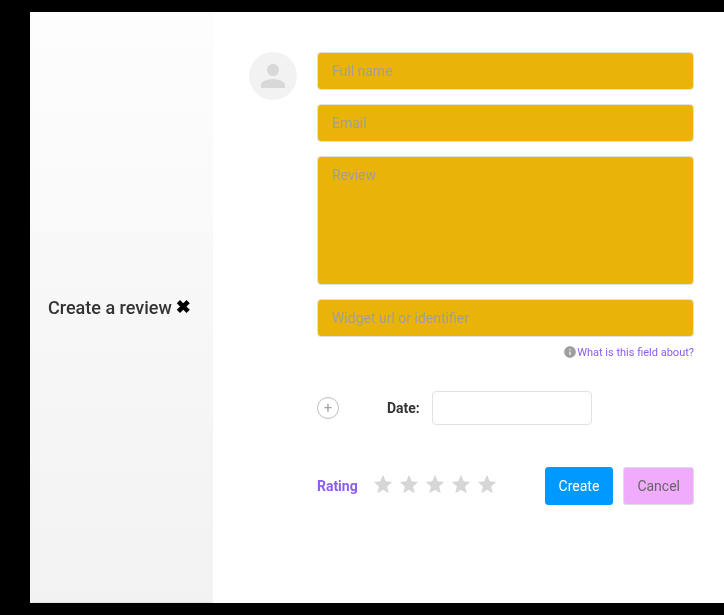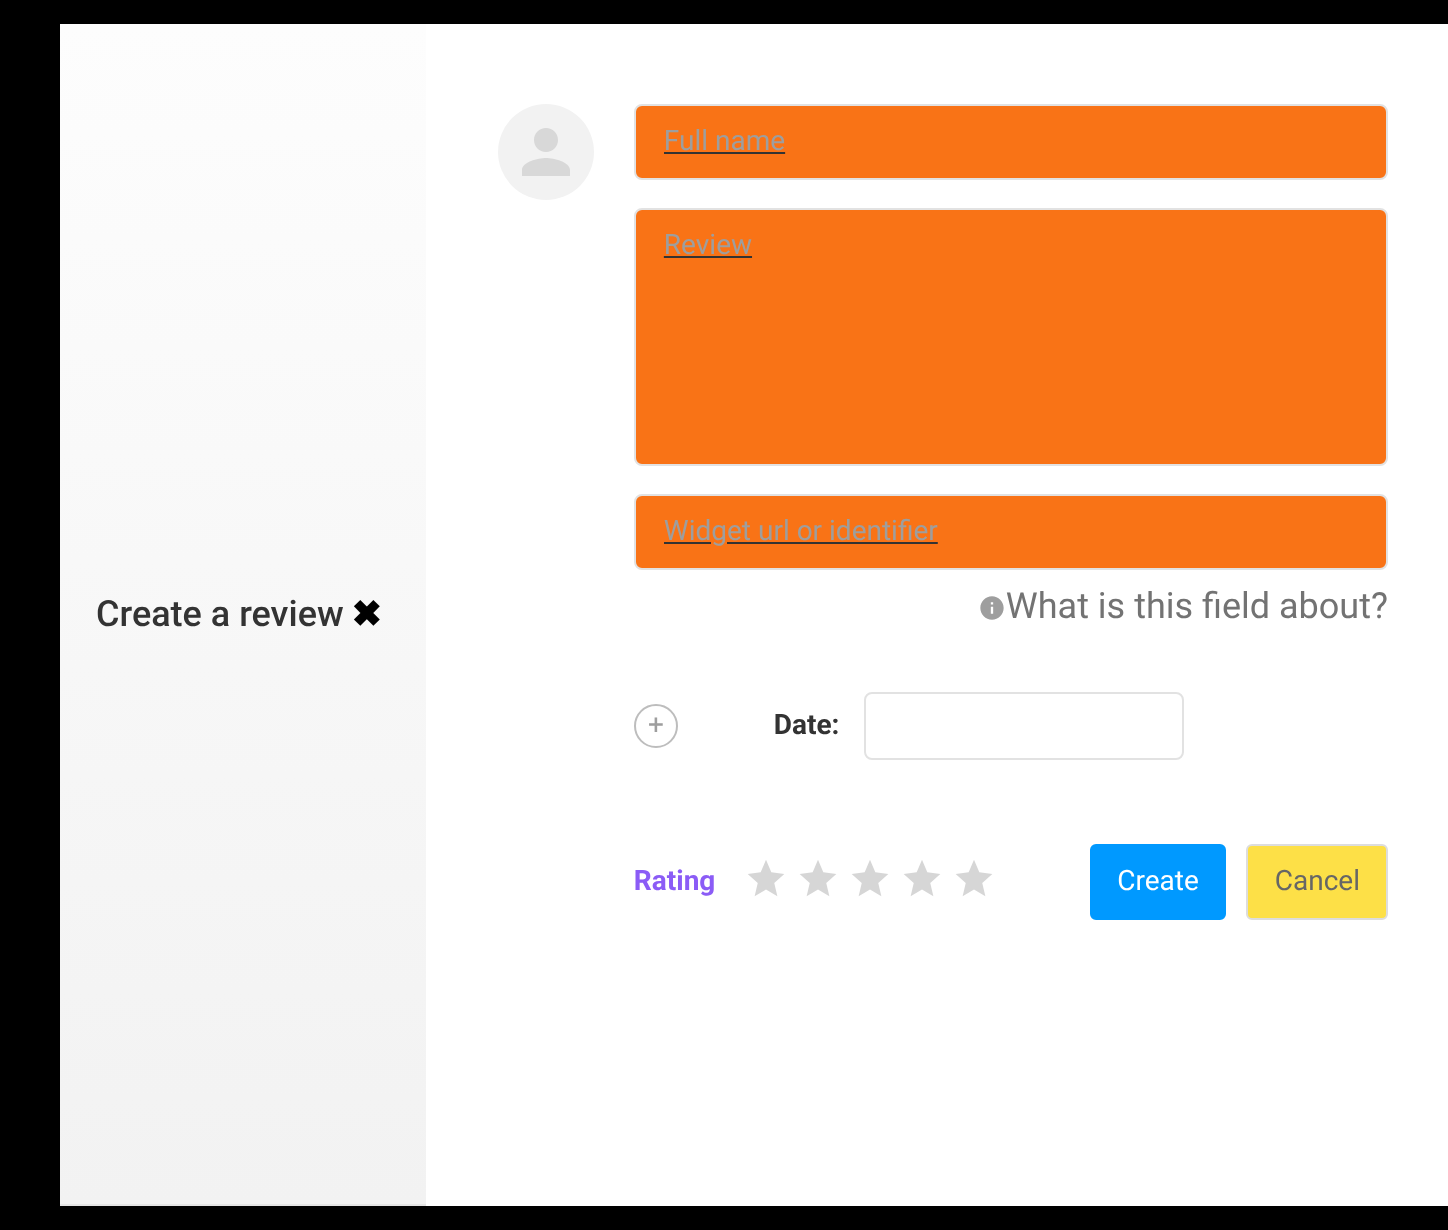--- a/index.html
+++ b/index.html
@@ -69,29 +69,28 @@
     gap: 14px;
   }
   .input, .textarea {
     width: 100%;
     border: 1px solid #e2e2e2;
     border-radius: 4px;
     padding: 10px 14px;
     font-size: 14px;
     font-family: inherit;
     color: #333;
-    background: #f97316;
-    text-decoration: underline;
+    background: #eab308;
   }
   .input::placeholder, .textarea::placeholder { color: #9e9e9e; }
   .textarea { resize: none; height: 129px; }
   .hint {
     text-align: right;
-    color: #737373;
-    font-size: 18px;
+    color: #8b5cf6;
+    font-size: 11px;
     margin-top: -6px;
     display: flex;
     align-items: center;
     justify-content: flex-end;
     gap: 0;
     cursor: pointer;
   }
   .hint svg { fill: #9e9e9e; }
   .date-row {
     display: flex;
@@ -152,21 +151,21 @@
     cursor: pointer;
     font-family: inherit;
     border: 1px solid transparent;
   }
   .btn-primary {
     background: #0099ff;
     color: #fff;
     border-color: #0099ff;
   }
   .btn-secondary {
-    background: #fde047;
+    background: #f0abfc;
     color: #666;
     border-color: #ddd;
   }
 </style>
 </head>
 <body>
 
 <div class="modal">
   <div class="modal-header">
     <div class="modal-title">Create a review</div>
@@ -174,20 +173,21 @@
   </div>
   <div class="modal-body">
     <div class="form-row">
       <div class="avatar">
         <svg width="30" height="30" viewBox="0 0 24 24">
             <path d="M12 12c2.7 0 4.8-2.1 4.8-4.8S14.7 2.4 12 2.4 7.2 4.5 7.2 7.2 9.3 12 12 12zm0 2.4c-3.2 0-9.6 1.6-9.6 4.8v2.4h19.2v-2.4c0-3.2-6.4-4.8-9.6-4.8z"></path>
           </svg>
       </div>
       <div class="fields">
         <input class="input" type="text" placeholder="Full name" style="">
+        <input class="input" type="text" placeholder="Email" style="">
         <textarea class="textarea" placeholder="Review" style=""></textarea>
         <input class="input" type="text" placeholder="Widget url or identifier" style="">
         <div class="hint">
           <svg width="14" height="14" viewBox="0 0 24 24">
               <path d="M12 2C6.5 2 2 6.5 2 12s4.5 10 10 10 10-4.5 10-10S17.5 2 12 2zm1 15h-2v-6h2v6zm0-8h-2V7h2v2z"></path>
             </svg>
           <span>What is this field about?</span>
         </div>
         <div class="date-row">
           <div class="plus-circle">+</div>

